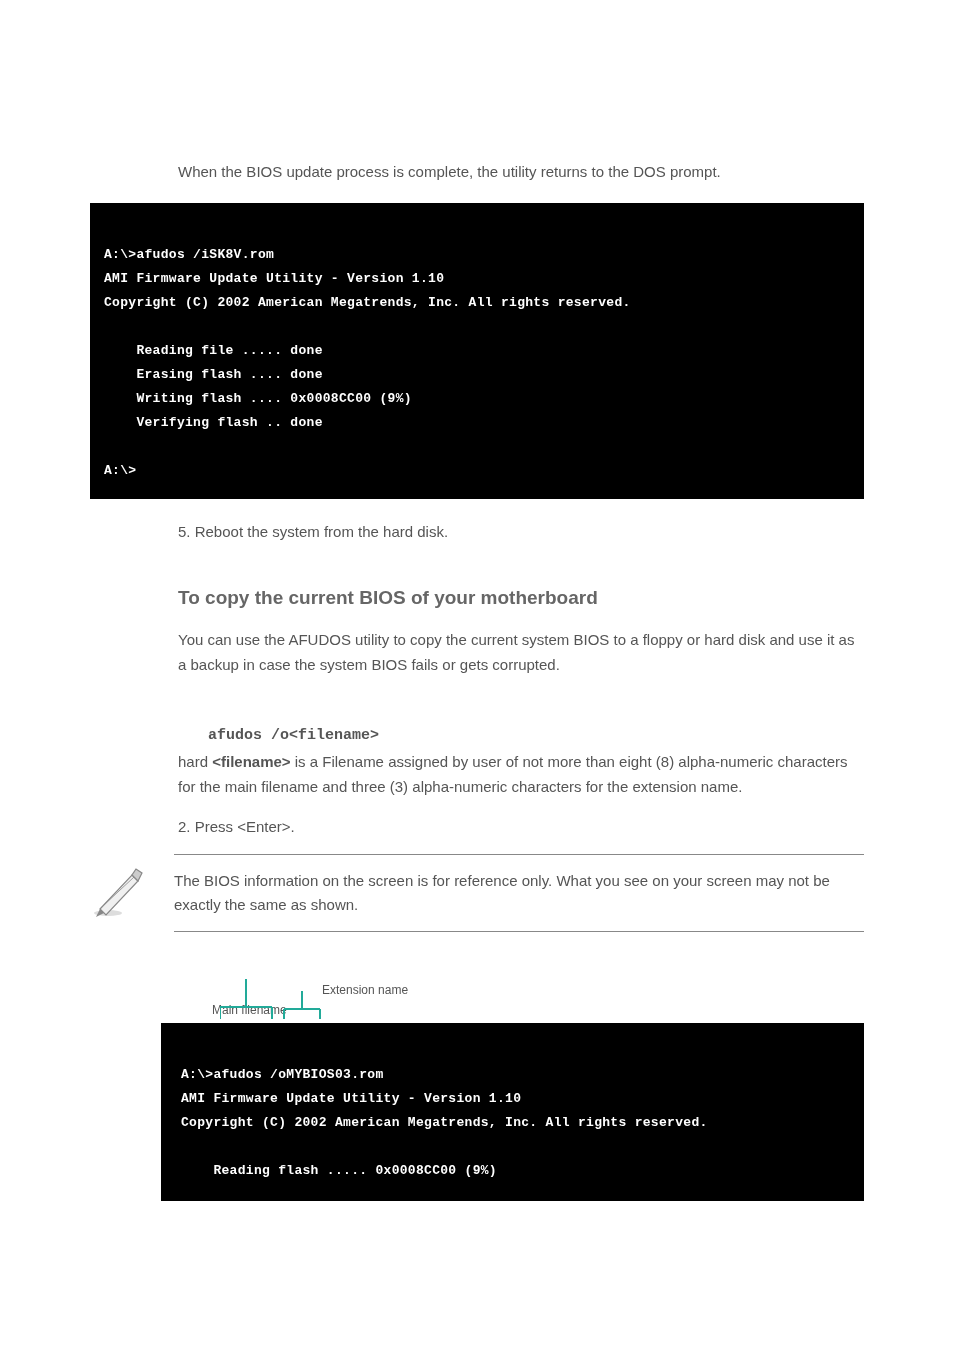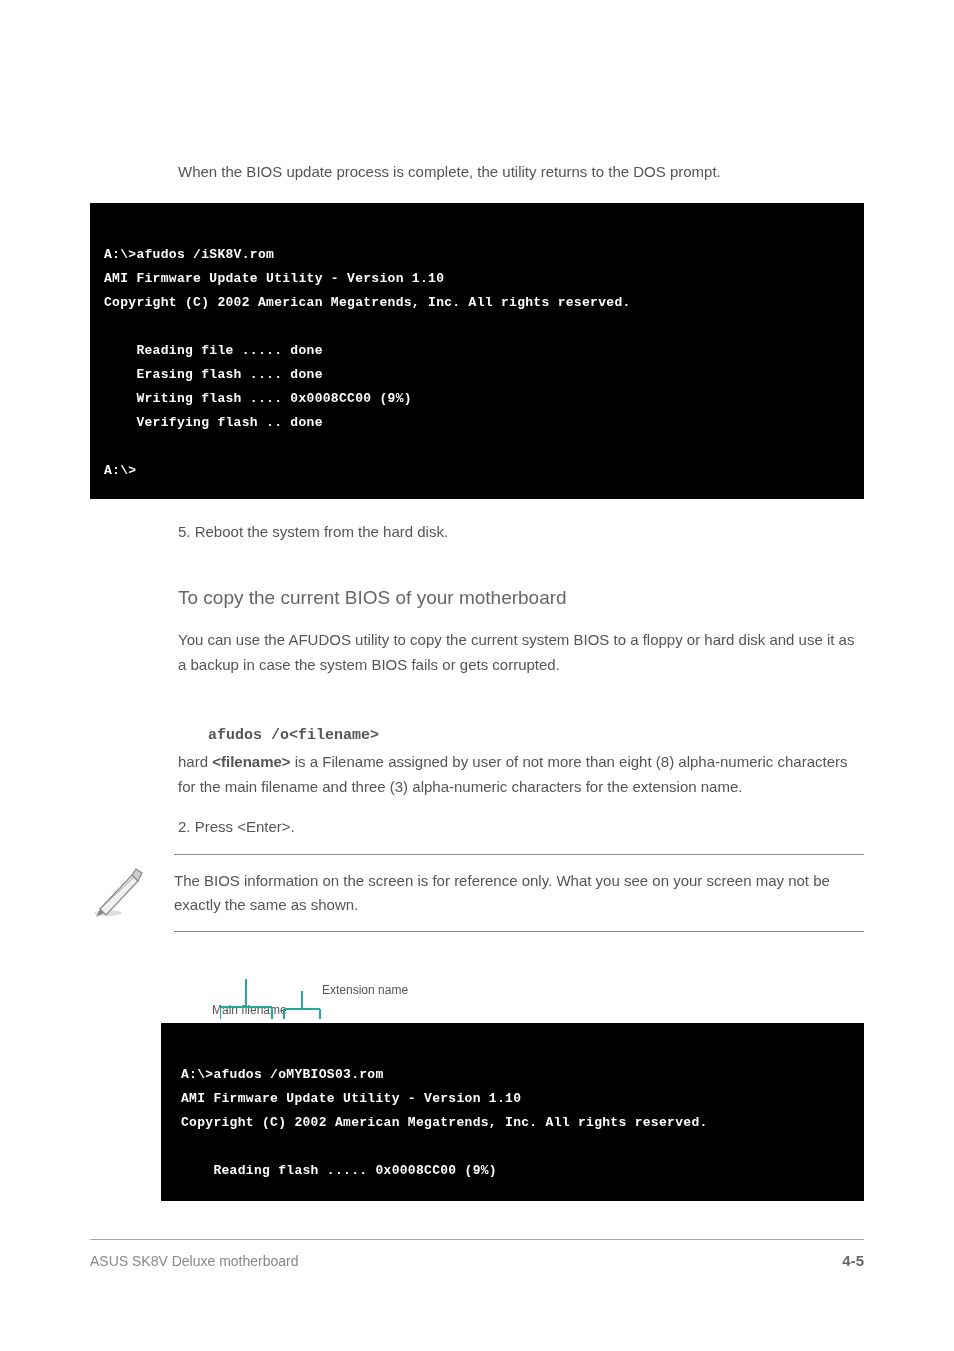--- a/index.html
+++ b/index.html
@@ -37,21 +37,21 @@
       line-height: 1.7;
       color: #555;
       margin: 18px 0;
       padding-left: 88px;
     }
     .body-text-first {
       margin-top: 24px;
     }
     .section-heading {
       font-size: 19px;
-      font-weight: normal;
+      font-weight: bold;
       color: #666;
       margin: 42px 0 18px;
       padding-left: 88px;
     }
     .numbered-item {
       font-size: 15px;
       line-height: 1.7;
       color: #555;
       margin: 14px 0;
       padding-left: 88px;
@@ -207,18 +207,14 @@
   </div>
 
   <div class="terminal terminal-small" style="margin-left:71px;">
 <span>A:\&gt;afudos /oMYBIOS03.rom</span>
 <span>AMI Firmware Update Utility - Version 1.10</span>
 <span>Copyright (C) 2002 American Megatrends, Inc. All rights reserved.</span>
 <span></span>
 <span>    Reading flash ..... 0x0008CC00 (9%)</span>
 </div>
 
-  <div class="footer">
-    <span class="footer-text">ASUS SK8V Deluxe motherboard</span>
-    <span class="footer-page">4-5</span>
-  </div>
 
 </div>
 
 </body></html>

